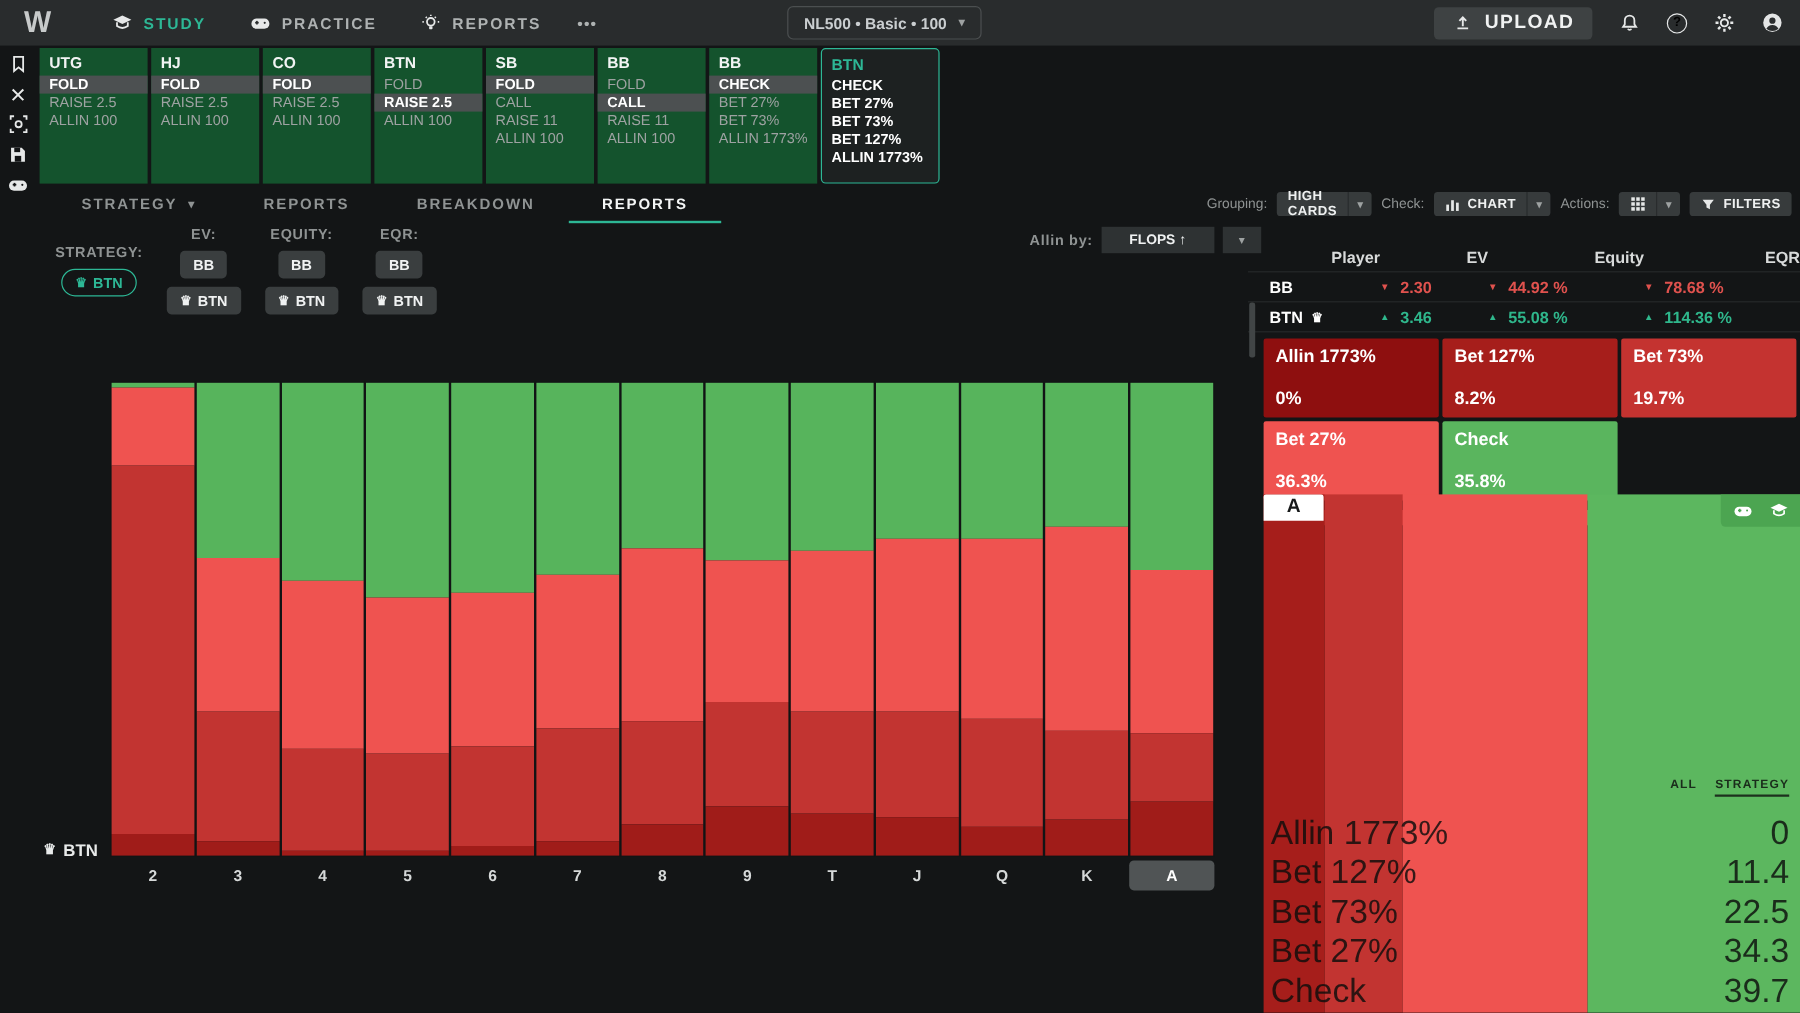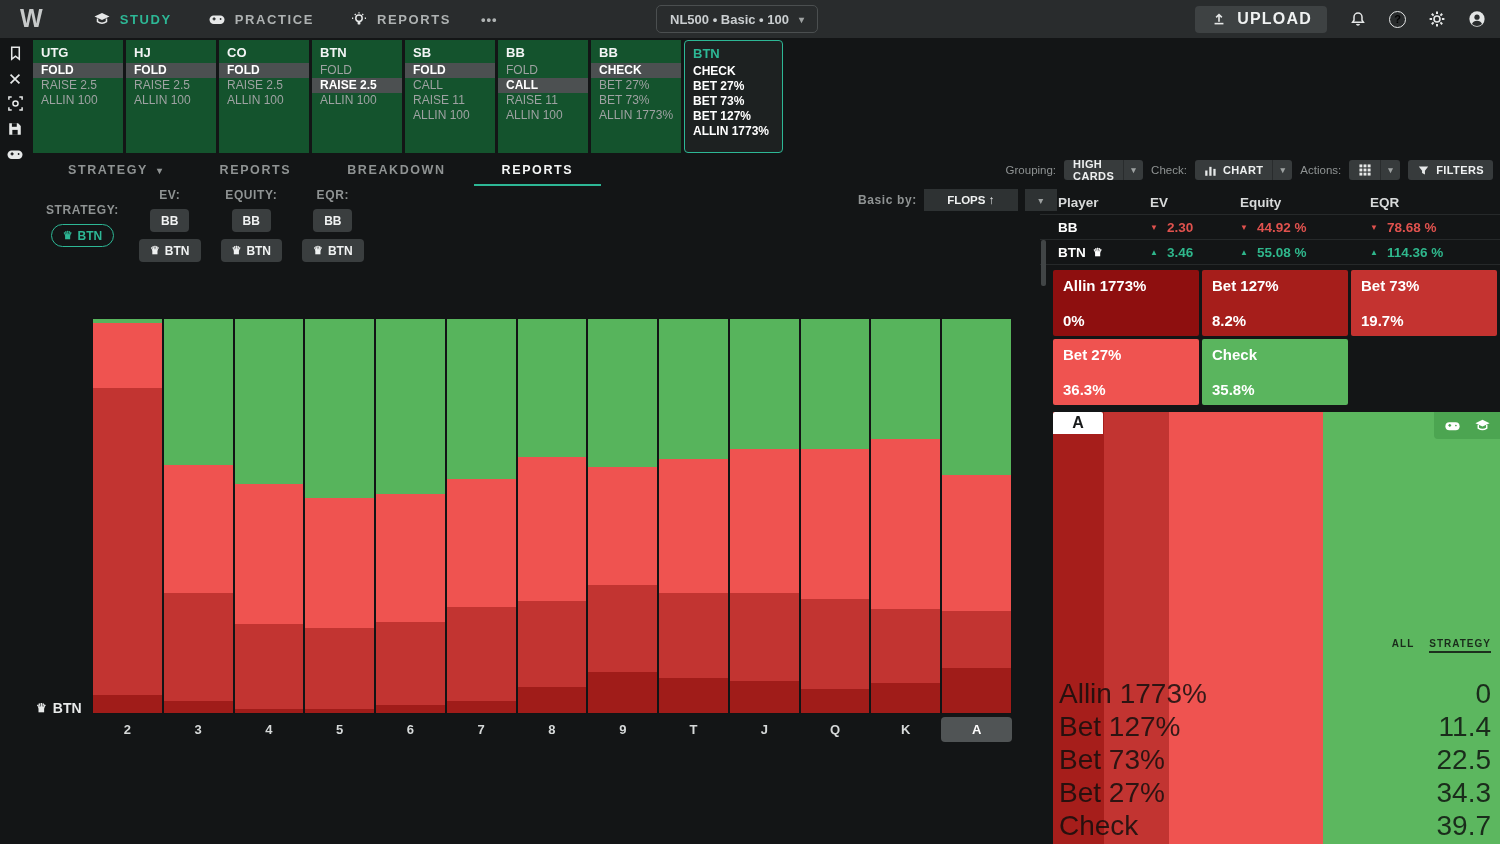--- a/index.html
+++ b/index.html
@@ -85,21 +85,21 @@
   
   .panel { position:absolute; left:1040px; top:158px; width:460px; height:686px; }
   .ptoolbar { display:flex; align-items:center; justify-content:flex-end; gap:8px; height:24px;
     padding-right:7px; }
   .plabel { color:#8f9393; font-size:11.5px; }
   .pbtn { height:20px; background:#373b3c; border-radius:3px; display:flex; align-items:center;
     color:#eff1f1; font-size:11px; font-weight:700; letter-spacing:0.4px; cursor:pointer; }
   .pbtn .txt { padding:0 9px; display:flex; align-items:center; gap:6px; }
   .pbtn .chev { padding:0 7px; border-left:1px solid #292c2d; color:#9ea2a2; font-size:9px;
     align-self:stretch; display:flex; align-items:center; }
-  .ptable { margin-top:8px; position:relative; }
+  .ptable { margin-top:20px; position:relative;text-align:right; }
   .tscroll { position:absolute; left:1px; top:50px; width:5px; height:46px; background:#414546; border-radius:2px; }
   .trow { display:grid; grid-template-columns:92px 90px 130px 1fr; align-items:center; height:25px;
     padding-left:18px; font-size:13.5px; font-weight:700; border-bottom:1px solid #26292a; }
   .trow.head { color:#d8dada; font-weight:700; }
   .pname { color:#fff; display:flex; align-items:center; gap:7px; }
   .pname .crown { font-size:11px; }
   .tval { display:flex; align-items:center; gap:9px; }
   .tval .arr { font-size:8px; }
   .down { color:#e0524e; } .up { color:#2fb78c; }
 
@@ -118,21 +118,21 @@
   .scol { height:100%; }
   .card-tab { position:absolute; left:0; top:0; width:50px; height:22px; background:#fff; color:#17191a;
     font-size:16px; font-weight:700; display:flex; align-items:center; justify-content:center;
     border-radius:2px 2px 0 0; z-index:3; cursor:pointer; }
   .mode-box { position:absolute; right:0; top:0; width:66px; height:27px; background:#4ca551;
     border-bottom-left-radius:4px; display:flex; align-items:center; justify-content:center; gap:13px;
     color:#fff; z-index:3; }
   .mode-box .tb-icon { width:17px; height:17px; color:#fff; }
   .overlay { position:absolute; left:6px; right:9px; bottom:2px; z-index:2; color:rgba(12,14,12,0.82); }
   .ov-tabs { display:flex; justify-content:flex-end; gap:15px; font-size:10px; font-weight:700;
-    letter-spacing:1px; margin-bottom:24px; }
+    letter-spacing:1px; margin-bottom:13px; }
   .ov-tab { cursor:pointer; padding-bottom:2px; border-bottom:2px solid transparent; }
   .ov-tab.active { border-bottom-color:rgba(12,14,12,0.8); }
   .ov-row { display:flex; justify-content:space-between; font-size:28px; line-height:33px; font-weight:400; }
 </style>
 </head>
 <body>
 
 <div class="app">
 
   <header class="topbar">
@@ -346,21 +346,21 @@
         <div class="fbtn">
           <span>BB</span>
         </div>
         <div class="fbtn">
           <span class="crown">♛</span>
           <span>BTN</span>
         </div>
       </div>
     </div>
   <div class="sortby">
-    <span class="flabel">Basic by:</span>
+    <span class="flabel">Allin by:</span>
     <div class="sortbtn">FLOPS ↑</div>
     <div class="sortchev">▾</div>
   </div>
 
   <div class="chart">
     <div class="series-label">
       <span class="crown">♛</span>
       <span>BTN</span>
     </div>
     <div class="bars" id="chart-bars">

